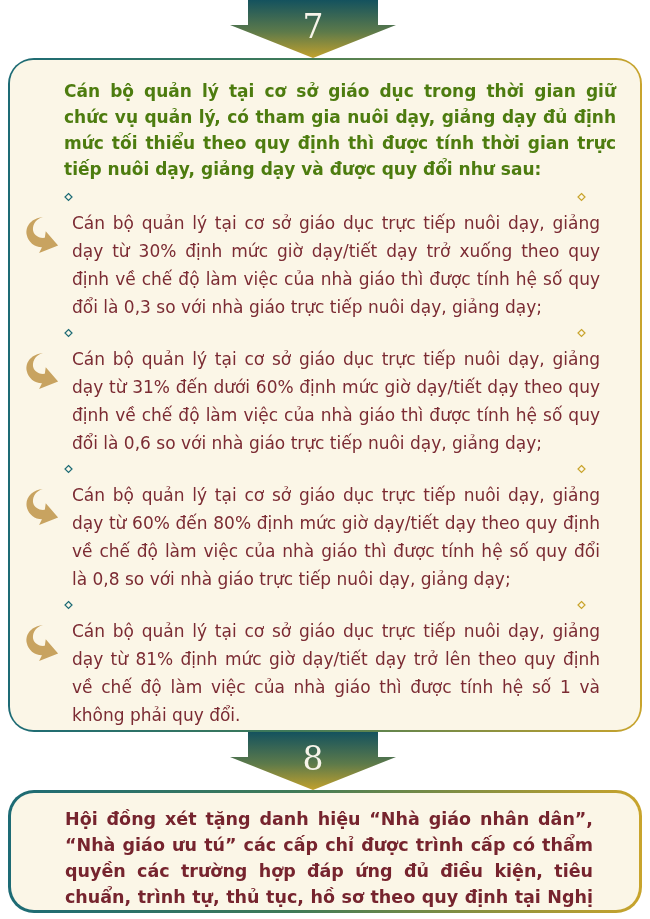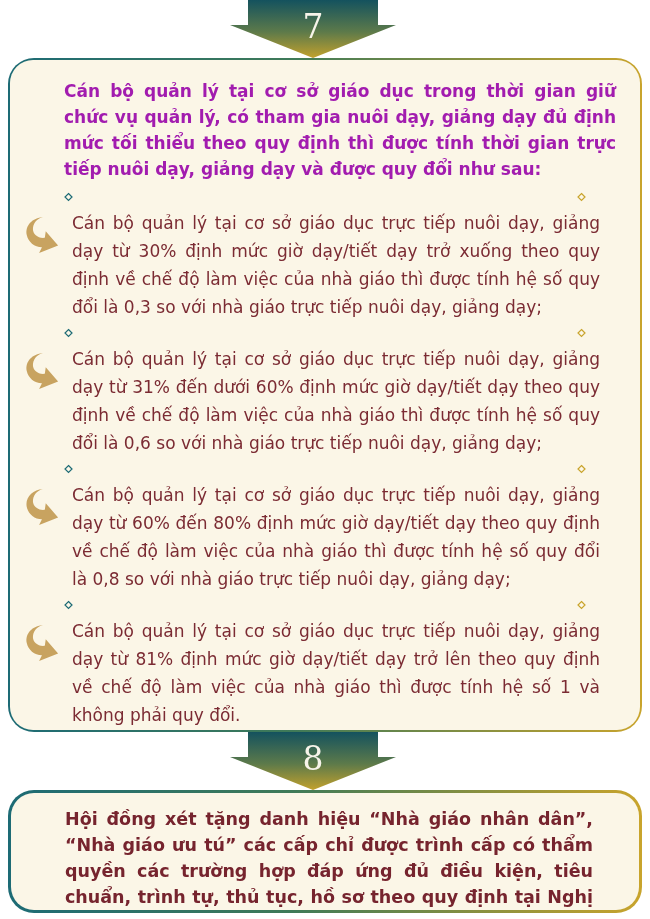--- a/index.html
+++ b/index.html
@@ -26,21 +26,21 @@
   }
   .gbox.box7 { left:8px; top:58px; width:634px; height:674px; padding:2px; }
   .gbox.box8 { left:8px; top:790px; width:634px; height:123px; padding:3px; }
   .gbox-inner {
     width:100%; height:100%; border-radius:23px;
     background:#fbf6e7; overflow:hidden;
   }
   
   .intro-text {
     margin:18px 24px 10px 54px;
-    color:#a21caf; font-weight:bold; font-size:17px; line-height:26px;
+    color:#4d7c0f; font-weight:bold; font-size:17px; line-height:26px;
     text-align:justify;
   }
   .bullet-row {
     display:flex; align-items:flex-start;
     margin:6px 40px 6px 12px;
   }
   .bullet-icon { flex:0 0 40px; padding-top:7px; }
   .bullet-text {
     flex:1; margin-left:10px;
     color:#7b2b33; font-size:17px; line-height:28px; text-align:justify;

